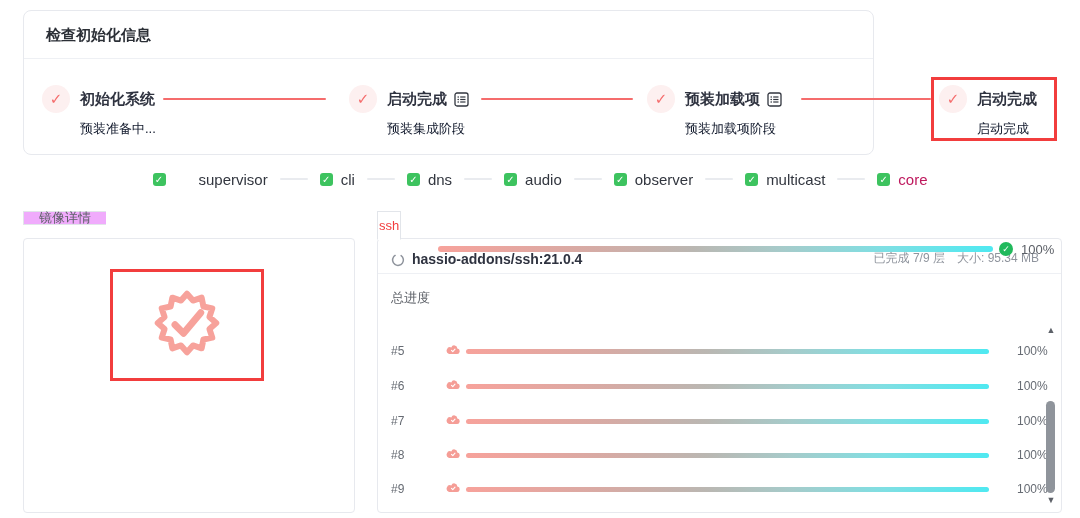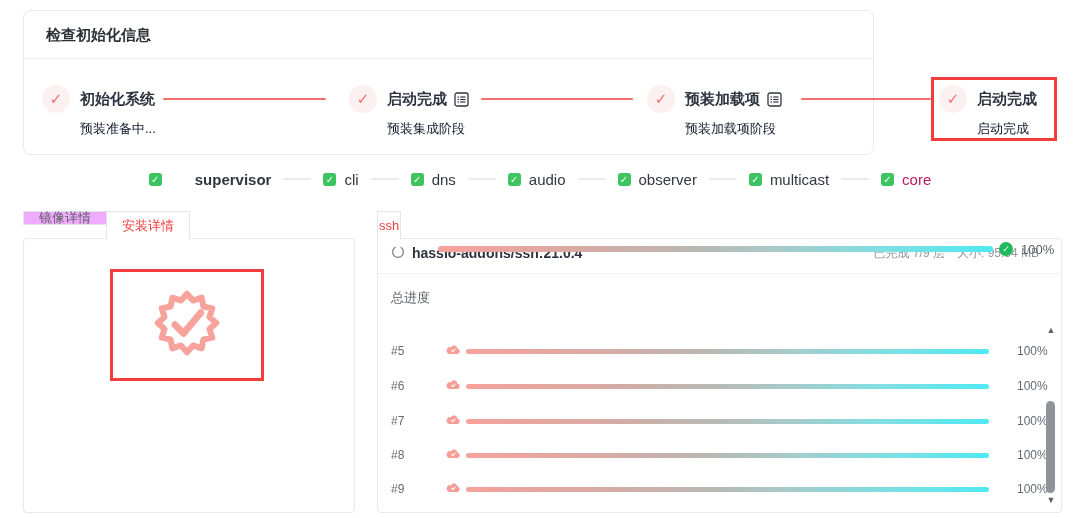--- a/index.html
+++ b/index.html
@@ -24,42 +24,42 @@
   .hl-box-step{position:absolute;left:907px;top:66px;width:126px;height:64px;
                border:3px solid #f23d3d;box-sizing:border-box;background:transparent;}
   .list-icon{display:inline-block;line-height:0;}
 
   
   .services{position:absolute;left:0;right:0;top:167px;height:24px;display:flex;
             align-items:center;justify-content:center;}
   .svc{display:flex;align-items:center;gap:8px;white-space:nowrap;font-size:15px;color:#32363f;}
   .svc-box{width:13px;height:13px;border-radius:3px;background:#3dc35f;color:#fff;font-size:10px;
            line-height:13px;text-align:center;font-weight:bold;flex:0 0 auto;}
-  .svc.bold .svc-label{font-weight:bold;margin-left:25px;}
+  .svc.bold .svc-label{font-weight:normal;margin-left:25px;}
   .svc.red .svc-label{color:#be185d;font-weight:normal;}
   .svc-link{width:28px;height:2px;background:#e9ebef;margin:0 12px;border-radius:1px;}
 
   
   .tab{position:absolute;top:211px;height:14px;box-sizing:border-box;display:flex;align-items:center;
        justify-content:center;font-size:13px;border:1px solid #e2e5ea;background:#f0abfc;color:#5d6168;z-index:2;}
   .tab.active{background:#fff;border-bottom:1px solid #fff;color:#f23d3d;height:29px;}
 
   
   .lp-tab1{left:23px;width:83px;border-right:none;}
   .lp-tab2{left:106px;width:84px;}
   .left-body{position:absolute;left:23px;top:238px;width:332px;height:275px;background:#fff;
              border:1px solid #e7e9ee;border-radius:4px;box-sizing:border-box;z-index:1;}
   .hl-box-seal{position:absolute;left:86px;top:30px;width:154px;height:112px;
                border:3px solid #f23d3d;box-sizing:border-box;display:flex;align-items:center;justify-content:center;}
 
   
   .rp-tab{left:377px;width:24px;}
   .right-body{position:absolute;left:377px;top:238px;width:685px;height:275px;background:#fff;
               border:1px solid #e7e9ee;border-radius:4px;box-sizing:border-box;z-index:1;}
-  .rp-header{position:absolute;left:13px;right:22px;top:6px;height:22px;display:flex;align-items:flex-start;}
+  .rp-header{position:absolute;left:13px;right:22px;top:6px;height:22px;display:flex;align-items:flex-end;}
   .rp-name{font-size:14px;font-weight:bold;color:#2f3340;margin-left:7px;}
   .rp-right{margin-left:auto;font-size:12px;color:#8f949d;display:flex;gap:12px;}
   .rp-divider{position:absolute;left:0;right:0;top:34px;border-top:1px solid #eef0f4;}
 
   .total-row{position:absolute;left:13px;top:48px;height:20px;display:flex;align-items:flex-end;}
   .total-label{font-size:13px;color:#5b5f66;width:44px;}
   .gbar{height:6px;border-radius:3px;
         background:linear-gradient(90deg,#f7a29b 0%,#d5aba5 28%,#bab7b2 46%,#a6cbca 62%,#7fdfe3 80%,#4fe9f1 100%);}
   .total-bar{position:absolute;left:60px;top:7px;width:555px;}
   .total-badge{position:absolute;left:621px;top:3px;width:14px;height:14px;border-radius:50%;background:#21b95c;
@@ -182,21 +182,20 @@
       <span class="svc-label">multicast</span>
     </div>
     <div class="svc-link"></div>
     <div class="svc red">
       <span class="svc-box">✓</span>
       <span class="svc-label">core</span>
     </div>
   </div>
 
   <div class="tab lp-tab1">镜像详情</div>
-  <div class="tab active lp-tab2">安装详情</div>
 
   <div class="left-body">
     <div class="hl-box-seal">
       <span>
         <svg id="seal-svg" width="86" height="86" viewBox="0 0 100 100">
           <path id="seal-path" d="M50.0 16.0 L57.0 23.9 L67.0 20.6 L69.1 30.9 L79.4 33.0 L76.1 43.0 L84.0 50.0 L76.1 57.0 L79.4 67.0 L69.1 69.1 L67.0 79.4 L57.0 76.1 L50.0 84.0 L43.0 76.1 L33.0 79.4 L30.9 69.1 L20.6 67.0 L23.9 57.0 L16.0 50.0 L23.9 43.0 L20.6 33.0 L30.9 30.9 L33.0 20.6 L43.0 23.9 Z" fill="none" stroke="#f7a29b" stroke-width="7" stroke-linejoin="round"></path>
           <path d="M36 52 L46 62 L66 38" fill="none" stroke="#f7a29b" stroke-width="8" stroke-linecap="round" stroke-linejoin="round"></path>
         </svg>
       </span>
     </div>

